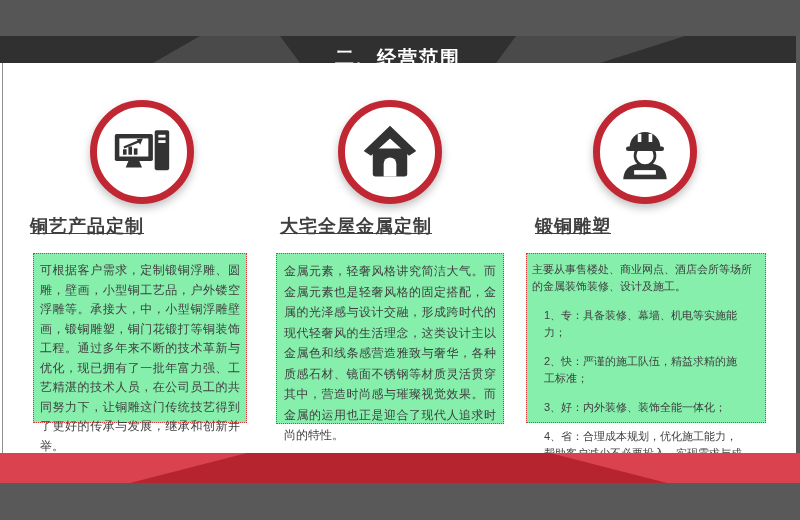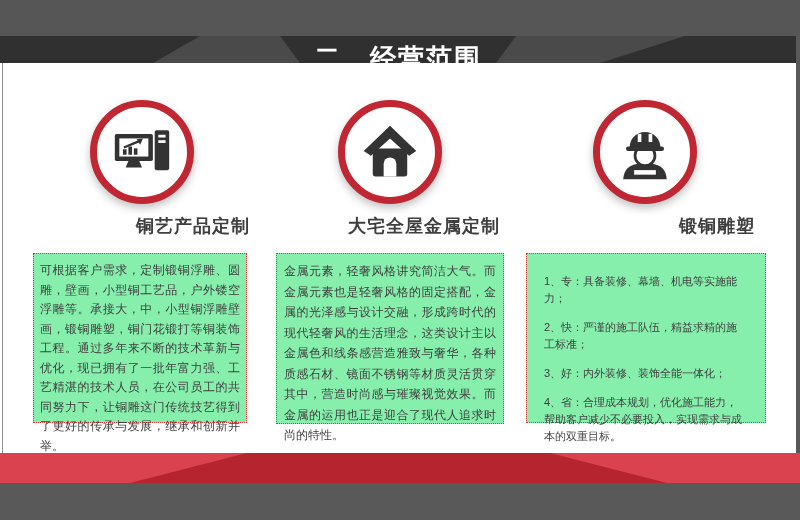--- a/index.html
+++ b/index.html
@@ -16,40 +16,40 @@
   .band-mid{
     top:36px;left:150px;width:540px;height:27px;background:#4a4a4a;
     clip-path:polygon(50px 0,535px 0,450px 27px,3px 27px);
   }
   .title-trap{
     top:36px;left:280px;width:236px;height:46px;background:#303030;
     clip-path:polygon(0 0,100% 0,calc(100% - 34px) 100%,34px 100%);
     display:flex;align-items:center;justify-content:center;
   }
   .slide-title{
-    color:#ffffff;font-size:26px;font-weight:bold;letter-spacing:2px;
+    color:#ffffff;font-size:19px;font-weight:bold;letter-spacing:2px;
     padding-bottom:2px;white-space:nowrap;
   }
 
   
   .content{top:63px;left:0;width:800px;height:390px;background:#ffffff;}
   .edge-left{top:63px;left:2px;width:1px;height:390px;background:#8f8f8f;}
   .edge-right{top:36px;right:0;width:4px;height:447px;background:#595959;}
 
   .icon-circle{
     top:100px;width:90px;height:90px;border-radius:50%;
     border:7px solid #c02733;background:#ffffff;
     box-shadow:0 4px 8px rgba(0,0,0,0.25);
     display:flex;align-items:center;justify-content:center;
   }
   .icon-circle svg{display:block;}
 
   .col-title{
-    top:214px;text-align:right;color:#3f3f3f;
-    font-size:18px;font-weight:bold;letter-spacing:1px;white-space:nowrap;
+    top:214px;text-align:left;color:#3f3f3f;
+    font-size:18px;font-weight:bold;letter-spacing:1px;white-space:nowrap;text-decoration:underline;
   }
 
   .text-box{
     border:1px dotted #cf3a3a;color:#3f3f3f;background:#86efac;
     box-sizing:border-box;
   }
   .box-1{top:253px;left:33px;width:214px;height:170px;padding:7px 6px;
          font-size:12px;line-height:19.5px;text-align:justify;}
   .box-2{top:253px;left:276px;width:228px;height:171px;padding:7px 7px;
          font-size:12px;line-height:20.5px;text-align:justify;}
@@ -127,20 +127,21 @@
         <circle cx="32" cy="36" r="11" fill="#fff" stroke="#333" stroke-width="3"></circle>
         <path d="M15 27 A17 17 0 0 1 49 27 Z" fill="#333"></path>
         <rect x="24" y="12" width="4" height="9" fill="#fff"></rect>
         <rect x="36" y="12" width="4" height="9" fill="#fff"></rect>
         <rect x="11" y="26" width="42" height="5" rx="2.5" fill="#333"></rect>
       </svg>
     </span>
   </div>
   <div class="abs col-title" style="left:535px;width:220px;">锻铜雕塑</div>
   <div class="abs text-box box-3">
+    <p class="intro">主要从事售楼处、商业网点、酒店会所等场所的金属装饰装修、设计及施工。</p>
     <p class="item">1、专：具备装修、幕墙、机电等实施能力；</p>
     <p class="item">2、快：严谨的施工队伍，精益求精的施工标准；</p>
     <p class="item">3、好：内外装修、装饰全能一体化；</p>
     <p class="item">4、省：合理成本规划，优化施工能力，帮助客户减少不必要投入，实现需求与成本的双重目标。</p>
   </div>
 
   <div class="abs red-band"></div>
   <div class="abs red-trap"></div>
   <div class="abs footer-gray"></div>
 

